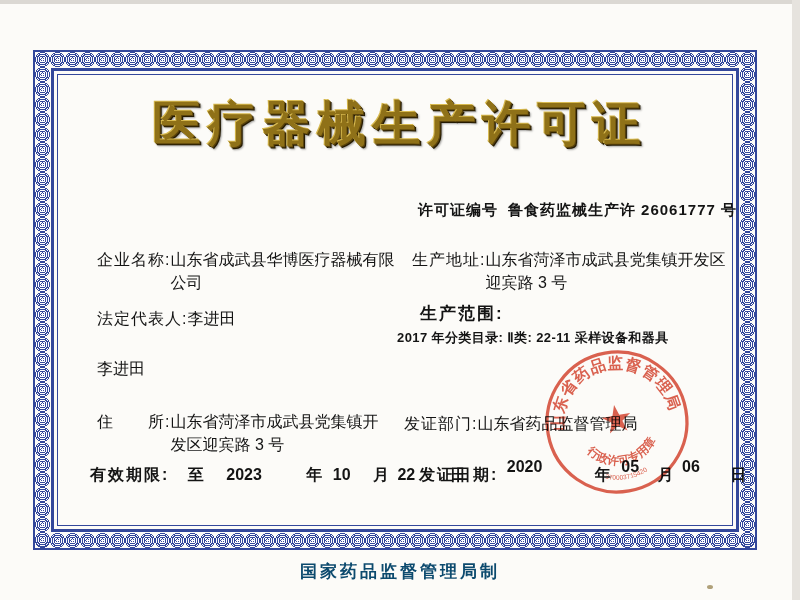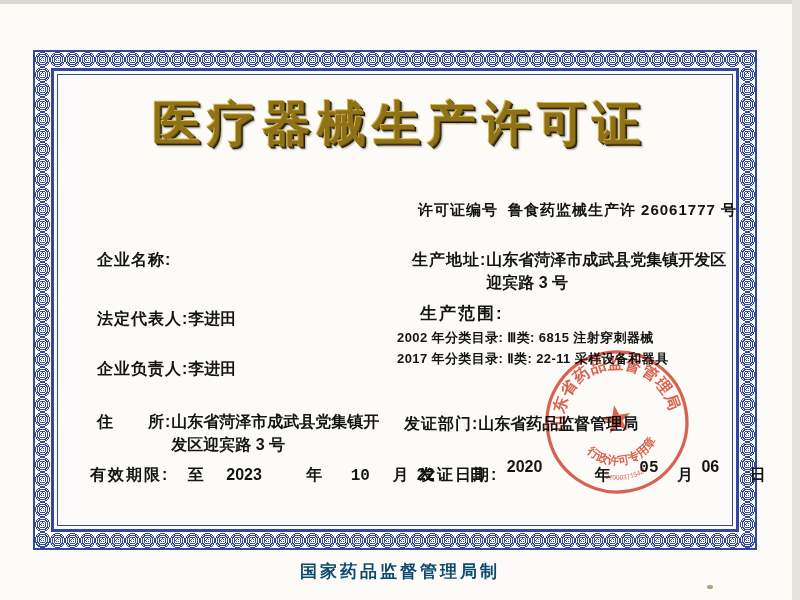--- a/index.html
+++ b/index.html
@@ -38,42 +38,42 @@
     position:absolute;left:0;right:0;top:92px;text-align:center;
     font-size:48px;font-weight:900;letter-spacing:7px;color:var(--gold);
     text-shadow:-1px -1px 0 #d7b94f, 1px 1px 0 #5a430b,
                  2px 2px 0 #241a02, 3px 3px 2px rgba(0,0,0,.35);
   }
 
   .license-line{position:absolute;right:63px;top:201px;font-size:15px;
     font-weight:700;letter-spacing:1px;white-space:nowrap;}
   .license-line .gap{display:inline-block;width:10px;}
 
-  .field{position:absolute;display:flex;font-weight:700;font-size:16px;line-height:23px;}
+  .field{position:absolute;display:flex;font-weight:400;font-size:16px;line-height:23px;}
   .field .label{white-space:nowrap;letter-spacing:1px;}
   .field .value{flex:1;}
 
   .f-company{left:97px;top:248px;width:302px;}
   .f-address{left:412px;top:248px;width:326px;}
   .f-legal{left:97px;top:307px;}
   .f-head{left:97px;top:357px;}
   .f-residence{left:97px;top:410px;width:292px;}
   .f-issuer{left:404px;top:412px;white-space:nowrap;}
 
   .scope-label{position:absolute;left:420px;top:302px;font-size:17px;
     font-weight:700;letter-spacing:2px;}
   .scope-lines{position:absolute;left:397px;top:327px;font-size:13px;
     font-weight:700;line-height:21px;letter-spacing:.4px;}
 
   .date-row{position:absolute;font-size:16px;font-weight:700;white-space:nowrap;}
   .v-row{left:90px;top:465px;}
   .i-row{left:419px;top:465px;}
   .date-row .label{letter-spacing:2px;margin-top:44px;}
   .date-row .sp14{margin-left:14px;} .date-row .sp18{margin-left:18px;}
-  .date-row .sp40{margin-left:40px;} .date-row .sp8{margin-left:24px;font-family:Liberation Mono, monospace;}
+  .date-row .sp40{margin-left:40px;} .date-row .sp8{margin-left:6px;}
   .date-row .sp4{margin-left:4px;}  .date-row .sp30{margin-left:30px;}
   .date-row .sp48{margin-left:48px;} .date-row .sp26{margin-left:26px;}
   .raised{position:relative;top:-8px;}
 
   .seal{position:absolute;left:539px;top:346px;width:156px;height:152px;
         mix-blend-mode:multiply;pointer-events:none;}
 
   .footer{position:absolute;left:0;right:0;top:560px;text-align:center;
     font-size:17px;font-weight:700;letter-spacing:3px;color:#0c4a6e;}
 </style>
@@ -94,40 +94,39 @@
 </div>
 
 <div class="title">医疗器械生产许可证</div>
 
 <div class="license-line">
   <span>许可证编号</span><span class="gap"></span><span>鲁食药监械生产许 26061777 号</span>
 </div>
 
 <div class="field f-company">
   <span class="label">企业名称:</span>
+  <span class="value">山东省成武县华博医疗器械有限公司</span>
 </div>
 
 <div class="field f-address">
   <span class="label">生产地址:</span>
   <span class="value">山东省菏泽市成武县党集镇开发区迎宾路 3 号</span>
 </div>
 
 <div class="field f-legal">
   <span class="label">法定代表人:</span>
   <span class="value">李进田</span>
 </div>
 
 <div class="scope-label">生产范围:</div>
 <div class="scope-lines">
-  <div>2002 年分类目录: Ⅲ类: 6815 注射穿刺器械</div>
   <div>2017 年分类目录: Ⅱ类: 22-11 采样设备和器具</div>
 </div>
 
 <div class="field f-head">
-  <span class="label">企业负责人:</span>
   <span class="value">李进田</span>
 </div>
 
 <div class="field f-residence">
   <span class="label">住　　所:</span>
   <span class="value">山东省菏泽市成武县党集镇开发区迎宾路 3 号</span>
 </div>
 
 <div class="field f-issuer">
   <span class="label">发证部门:</span>

